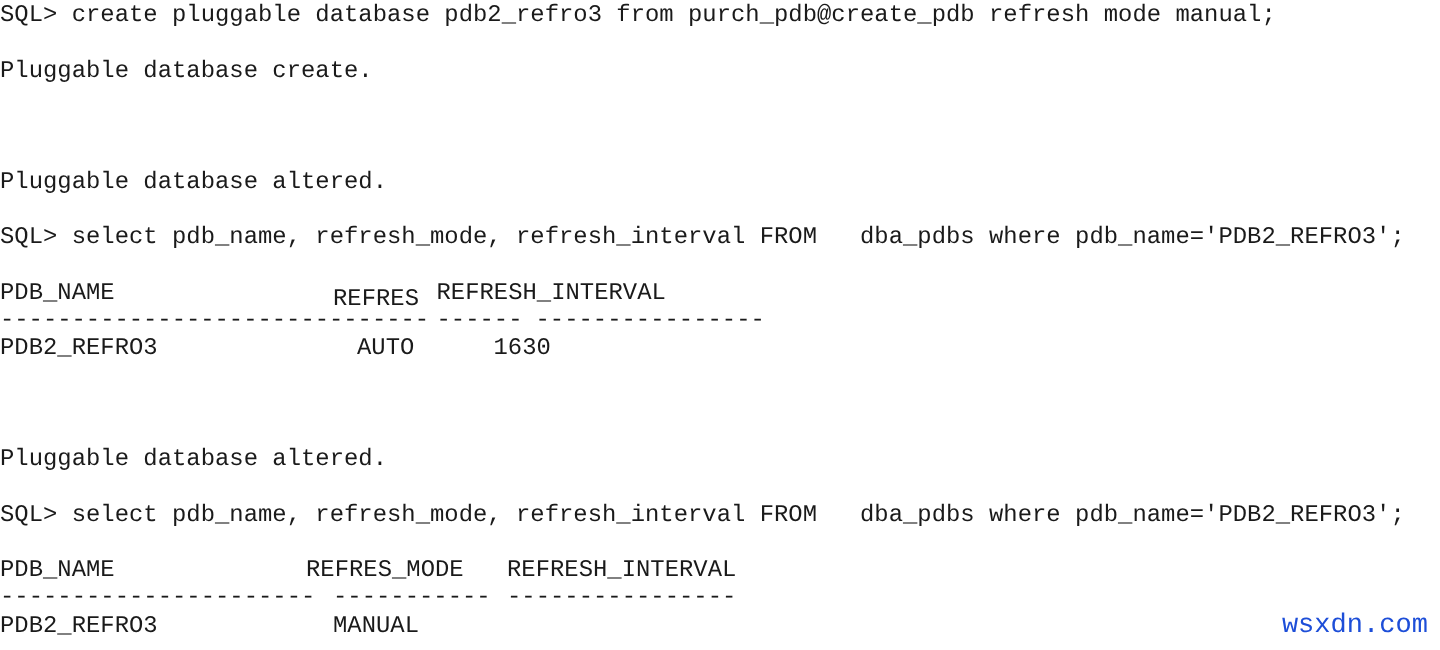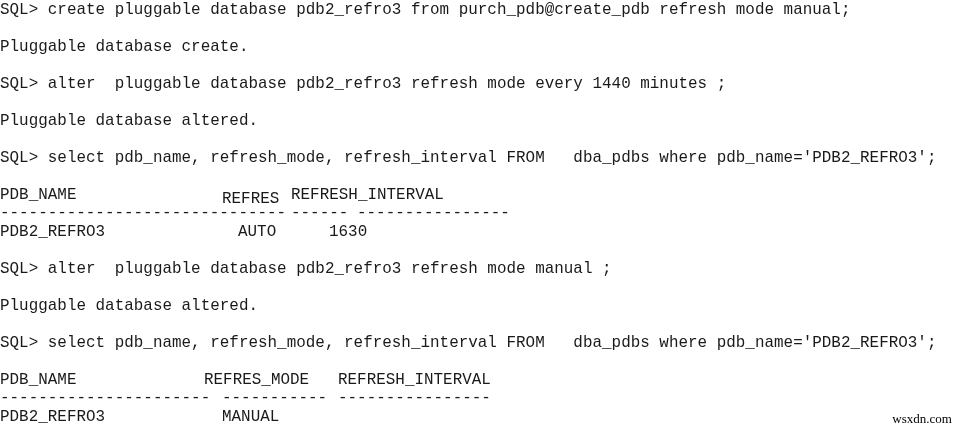--- a/index.html
+++ b/index.html
@@ -7,48 +7,46 @@
   .terminal {
     position: absolute; left: 0; top: 0; width: 960px; height: 433px;
     background: #ffffff; color: #1a1a1a;
     font-family: "Liberation Mono", "DejaVu Sans Mono", monospace;
     font-size: 15.9px; letter-spacing: 0.02px;
   }
   .line { position: absolute; left: 0; white-space: pre; line-height: 18px; }
   .seg { position: absolute; white-space: pre; line-height: 18px; font-family: Liberation Mono, monospace; }
   .watermark {
     position: absolute; right: 8px; bottom: 6px;
-    font-family: Liberation Serif, serif;
-    font-size: 13px; color: #000000;
+    font-family: Liberation Mono, monospace;
+    font-size: 18px; color: #1d4ed8;
   }
 </style>
 </head>
 <body>
 
 <div class="terminal">
 
   <div class="line" style="top:1px">SQL&gt; create pluggable database pdb2_refro3 from purch_pdb@create_pdb refresh mode manual;</div>
   <div class="line" style="top:38px">Pluggable database create.</div>
-  <div class="line" style="top:75px">SQL&gt; alter  pluggable database pdb2_refro3 refresh mode every 1440 minutes ;</div>
   <div class="line" style="top:112px">Pluggable database altered.</div>
   <div class="line" style="top:149px">SQL&gt; select pdb_name, refresh_mode, refresh_interval FROM   dba_pdbs where pdb_name='PDB2_REFRO3';</div>
 
   <div>
     <div class="seg" style="top:186px; left:0px">PDB_NAME</div>
     <div class="seg" style="top:190px; left:222px">REFRES</div>
     <div class="seg" style="top:186px; left:291px">REFRESH_INTERVAL</div>
     <div class="seg" style="top:204px; left:0px; letter-spacing:0px; font-size:15.9px">------------------------------</div>
     <div class="seg" style="top:204px; left:291px">------</div>
     <div class="seg" style="top:204px; left:357px">----------------</div>
     <div class="seg" style="top:223px; left:0px">PDB2_REFRO3</div>
     <div class="seg" style="top:223px; left:238px">AUTO</div>
     <div class="seg" style="top:223px; left:329px">1630</div>
   </div>
 
-  <div class="line" style="top:260px">SQL&gt; alter  pluggable database pdb2_refro3 refresh mode manual ;</div>
   <div class="line" style="top:297px">Pluggable database altered.</div>
   <div class="line" style="top:334px">SQL&gt; select pdb_name, refresh_mode, refresh_interval FROM   dba_pdbs where pdb_name='PDB2_REFRO3';</div>
 
   <div>
     <div class="seg" style="top:371px; left:0px">PDB_NAME</div>
     <div class="seg" style="top:371px; left:204px">REFRES_MODE</div>
     <div class="seg" style="top:371px; left:338px">REFRESH_INTERVAL</div>
     <div class="seg" style="top:389px; left:0px">----------------------</div>
     <div class="seg" style="top:389px; left:222px">-----------</div>
     <div class="seg" style="top:389px; left:338px">----------------</div>

